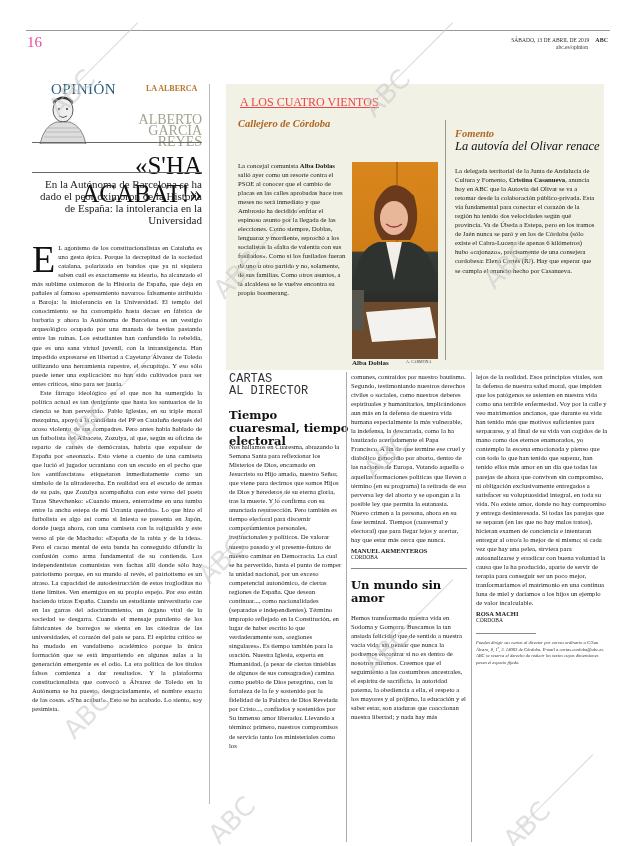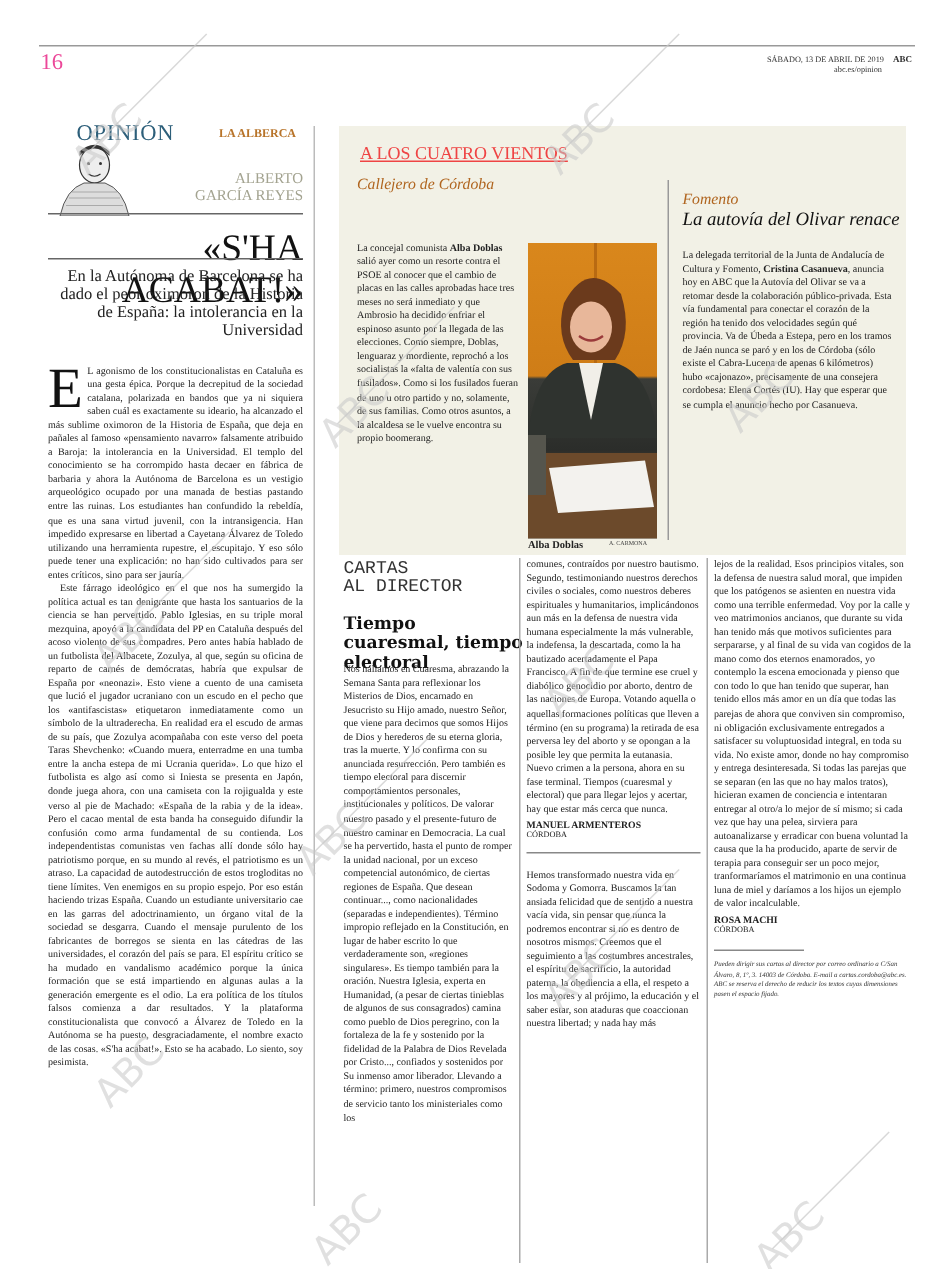--- a/index.html
+++ b/index.html
@@ -6,32 +6,32 @@
   body{width:620px;height:846px;position:relative;overflow:hidden;font-family:"DejaVu Serif",serif;color:#222;}
   .abs{position:absolute;}
   .topline{left:26px;top:30px;width:584px;height:1px;background:#999;}
   .pgnum{left:27px;top:34px;font-size:15px;color:#ec4899;font-family:"Liberation Serif",serif;}
   .section{left:51px;top:34px;font-size:15px;color:#2d5f7a;font-family:"Liberation Serif",serif;letter-spacing:0.5px;margin-top:47px;}
   .dateline{right:12px;top:37px;font-size:5.5px;text-align:right;font-family:"Liberation Serif",serif;line-height:7px;color:#333;}
   .dateline b{font-size:6px;margin-left:6px;}
   .alberca-tag{left:146px;top:84px;font-size:8px;font-weight:bold;color:#b8742a;font-family:"Liberation Serif",serif;text-align:center;}
   .vrule{left:209px;top:84px;width:1px;height:720px;background:#bbb;}
   .avatar{left:36px;top:92px;width:54px;height:52px;}
-  .author{left:120px;top:114px;width:82px;text-align:right;font-size:10px;color:#a3a390;font-family:"Liberation Serif",serif;line-height:11px;}
+  .author{left:120px;top:114px;width:82px;text-align:right;font-size:14px;color:#a3a390;font-family:"Liberation Serif",serif;line-height:11px;}
   .hr1{left:32px;top:142px;width:170px;height:1px;background:#666;}
   .main-title{left:32px;top:152px;width:170px;text-align:right;font-size:25px;font-family:"Liberation Serif",serif;color:#111;}
   .hr2{left:32px;top:172px;width:170px;height:1px;background:#666;}
   .subtitle{left:30px;top:178px;width:172px;text-align:right;font-size:11px;line-height:12px;font-family:"Liberation Serif",serif;color:#222;}
   .body-left{left:32px;top:243px;width:170px;font-size:6.7px;line-height:9.05px;text-align:justify;font-family:"Liberation Serif",serif;color:#222;}
   .body-left p{margin:0;text-indent:8px;}
   .body-left p.first{text-indent:0;}
   .dropcap{float:left;font-size:38px;line-height:30px;margin:1px 3px 0 0;font-family:"Liberation Serif",serif;color:#111;}
   .vientos{left:226px;top:84px;width:378px;height:286px;background:#f2f1e6;}
   .vientos-title{left:240px;top:95px;font-size:12px;font-family:"Liberation Serif",serif;color:#ef4444;text-decoration:underline;}
-  .kicker{font-size:10.5px;font-style:italic;font-weight:normal;color:#b0651f;font-family:"Liberation Serif",serif;}
+  .kicker{font-size:10.5px;font-style:italic;font-weight:bold;color:#b0651f;font-family:"Liberation Serif",serif;}
   .headline-it{font-size:12.5px;font-style:italic;font-family:"Liberation Serif",serif;color:#111;line-height:14px;}
   .col-text{font-size:6.7px;line-height:9.05px;font-family:"Liberation Serif",serif;color:#222;}
   .vsep{left:445px;top:120px;width:1px;height:240px;background:#999;}
   .photo{left:352px;top:162px;width:86px;height:197px;background:linear-gradient(180deg,#d9871c 0%,#cf7d17 45%,#3a3c38 46%,#2b2d2a 70%,#6d4b2a 82%,#4a3420 100%);overflow:hidden;}
   .photo-cap{left:352px;top:359px;font-size:7px;font-weight:bold;font-family:"Liberation Serif",serif;}
   .photo-credit{left:406px;top:359px;font-size:4px;color:#444;font-family:"Liberation Serif",serif;}
   .cartas-title{left:229px;top:373px;font-size:12px;line-height:12px;font-family:Liberation Mono, monospace;color:#333;}
   .letter-head{font-size:11.5px;font-weight:bold;font-family:"DejaVu Serif",serif;color:#111;line-height:13px;}
   .cdiv{width:1px;background:#aaa;}
   .signer{font-size:6.5px;font-weight:bold;line-height:6px;font-family:"Liberation Serif",serif;}
@@ -115,20 +115,21 @@
   <div>CARTAS</div>
   <div>AL DIRECTOR</div>
 </div>
 <div class="abs letter-head" style="left:229px;top:409px;width:120px;">Tiempo cuaresmal, tiempo electoral</div>
 <div class="abs col-text" style="left:229px;top:442px;width:114px;">Nos hallamos en Cuaresma, abrazando la Semana Santa para reflexionar los Misterios de Dios, encarnado en Jesucristo su Hijo amado, nuestro Señor, que viene para decirnos que somos Hijos de Dios y herederos de su eterna gloria, tras la muerte. Y lo confirma con su anunciada resurrección. Pero también es tiempo electoral para discernir comportamientos personales, institucionales y políticos. De valorar nuestro pasado y el presente-futuro de nuestro caminar en Democracia. La cual se ha pervertido, hasta el punto de romper la unidad nacional, por un exceso competencial autonómico, de ciertas regiones de España. Que desean continuar..., como nacionalidades (separadas e independientes). Término impropio reflejado en la Constitución, en lugar de haber escrito lo que verdaderamente son, «regiones singulares». Es tiempo también para la oración. Nuestra Iglesia, experta en Humanidad, (a pesar de ciertas tinieblas de algunos de sus consagrados) camina como pueblo de Dios peregrino, con la fortaleza de la fe y sostenido por la fidelidad de la Palabra de Dios Revelada por Cristo..., confiados y sostenidos por Su inmenso amor liberador. Llevando a término: primero, nuestros compromisos de servicio tanto los ministeriales como los</div>
 <div class="abs cdiv" style="left:346px;top:372px;height:470px;"></div>
 <div class="abs col-text" style="left:351px;top:372px;width:116px;">
   <div>comunes, contraídos por nuestro bautismo. Segundo, testimoniando nuestros derechos civiles o sociales, como nuestros deberes espirituales y humanitarios, implicándonos aun más en la defensa de nuestra vida humana especialmente la más vulnerable, la indefensa, la descartada, como la ha bautizado acertadamente el Papa Francisco. A fin de que termine ese cruel y diabólico genocidio por aborto, dentro de las naciones de Europa. Votando aquella o aquellas formaciones políticas que lleven a término (en su programa) la retirada de esa perversa ley del aborto y se opongan a la posible ley que permita la eutanasia. Nuevo crimen a la persona, ahora en su fase terminal. Tiempos (cuaresmal y electoral) que para llegar lejos y acertar, hay que estar más cerca que nunca.</div>
   <div class="signer" style="margin-top:4px;"><span style="font-size:6.5px;font-weight:bold;display:inline;">MANUEL ARMENTEROS</span><span>CÓRDOBA</span></div>
   <div style="height:1px;background:#888;margin:8px 0 10px;"></div>
+  <div class="letter-head">Un mundo sin amor</div>
   <div style="margin-top:8px;">Hemos transformado nuestra vida en Sodoma y Gomorra. Buscamos la tan ansiada felicidad que de sentido a nuestra vacía vida, sin pensar que nunca la podremos encontrar si no es dentro de nosotros mismos. Creemos que el seguimiento a las costumbres ancestrales, el espíritu de sacrificio, la autoridad paterna, la obediencia a ella, el respeto a los mayores y al prójimo, la educación y el saber estar, son ataduras que coaccionan nuestra libertad; y nada hay más</div>
 </div>
 <div class="abs cdiv" style="left:471px;top:372px;height:470px;"></div>
 <div class="abs col-text" style="left:476px;top:372px;width:132px;">
   <div>lejos de la realidad. Esos principios vitales, son la defensa de nuestra salud moral, que impiden que los patógenos se asienten en nuestra vida como una terrible enfermedad. Voy por la calle y veo matrimonios ancianos, que durante su vida han tenido más que motivos suficientes para serpararse, y al final de su vida van cogidos de la mano como dos eternos enamorados, yo contemplo la escena emocionada y pienso que con todo lo que han tenido que superar, han tenido ellos más amor en un día que todas las parejas de ahora que conviven sin compromiso, ni obligación exclusivamente entregados a satisfacer su voluptuosidad integral, en toda su vida. No existe amor, donde no hay compromiso y entrega desinteresada. Si todas las parejas que se separan (en las que no hay malos tratos), hicieran examen de conciencia e intentaran entregar al otro/a lo mejor de sí mismo; si cada vez que hay una pelea, sirviera para autoanalizarse y erradicar con buena voluntad la causa que la ha producido, aparte de servir de terapia para conseguir ser un poco mejor, tranformaríamos el matrimonio en una continua luna de miel y daríamos a los hijos un ejemplo de valor incalculable.</div>
   <div class="signer" style="margin-top:4px;"><span style="font-size:6.5px;font-weight:bold;display:inline;">ROSA MACHI</span><span>CÓRDOBA</span></div>
   <div style="height:1px;background:#888;width:60px;margin:10px 0 6px;"></div>
   <div class="foot-note">Pueden dirigir sus cartas al director por correo ordinario a C/San Álvaro, 8, 1º, 3. 14003 de Córdoba. E-mail a cartas.cordoba@abc.es. ABC se reserva el derecho de reducir los textos cuyas dimensiones pasen el espacio fijado.</div>
 </div>
 

